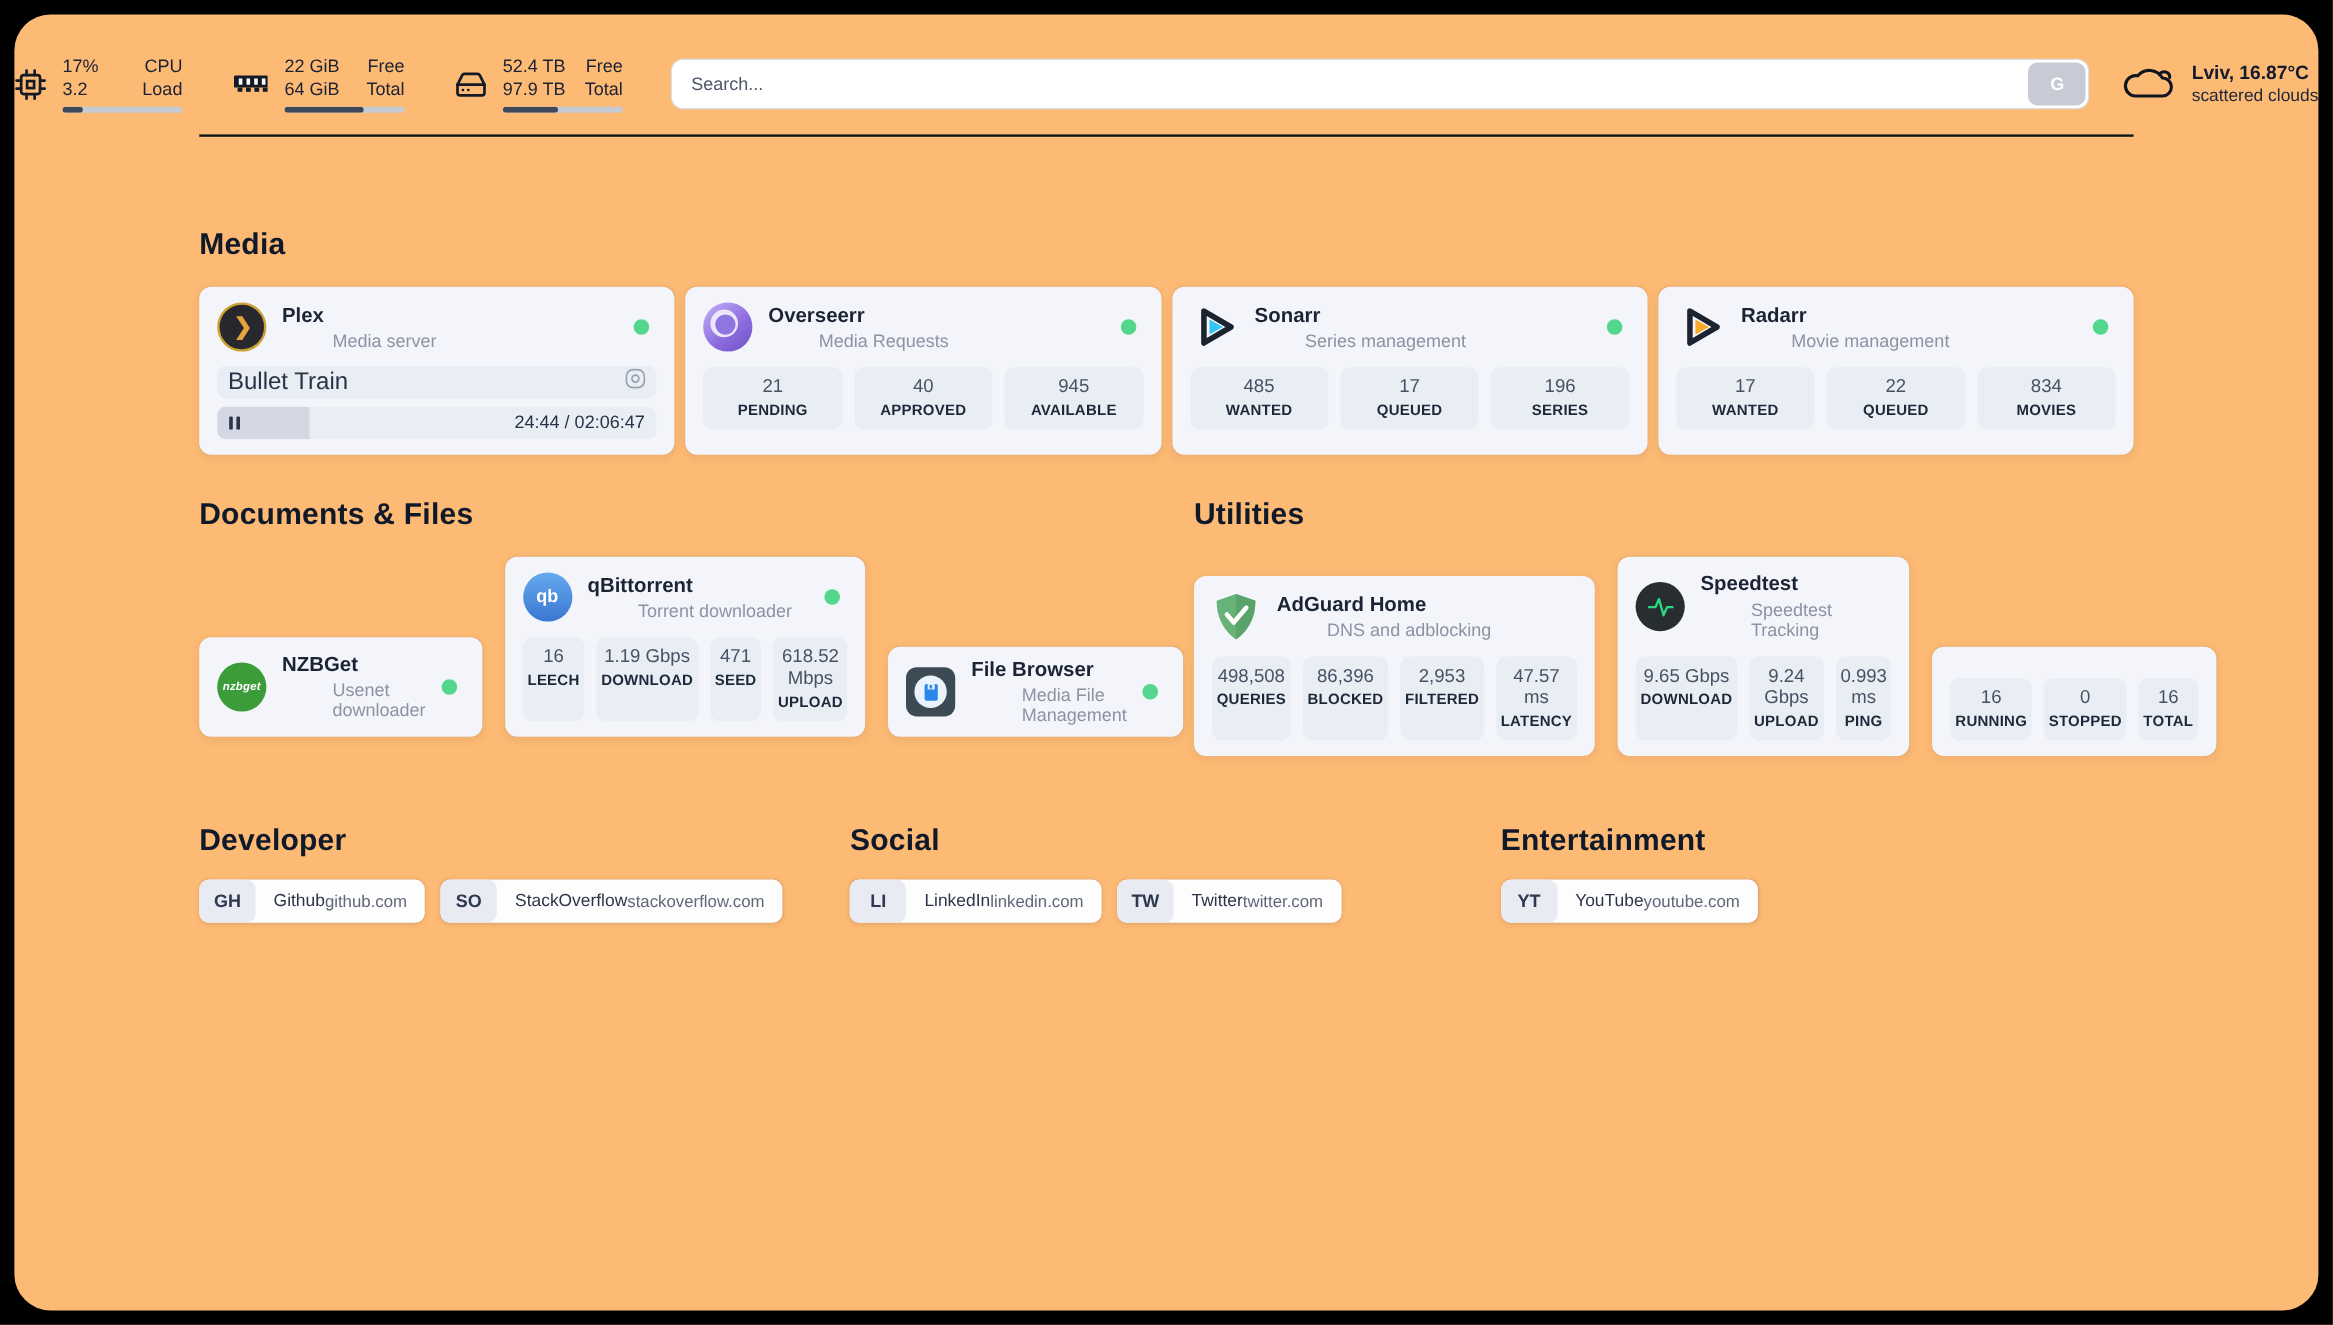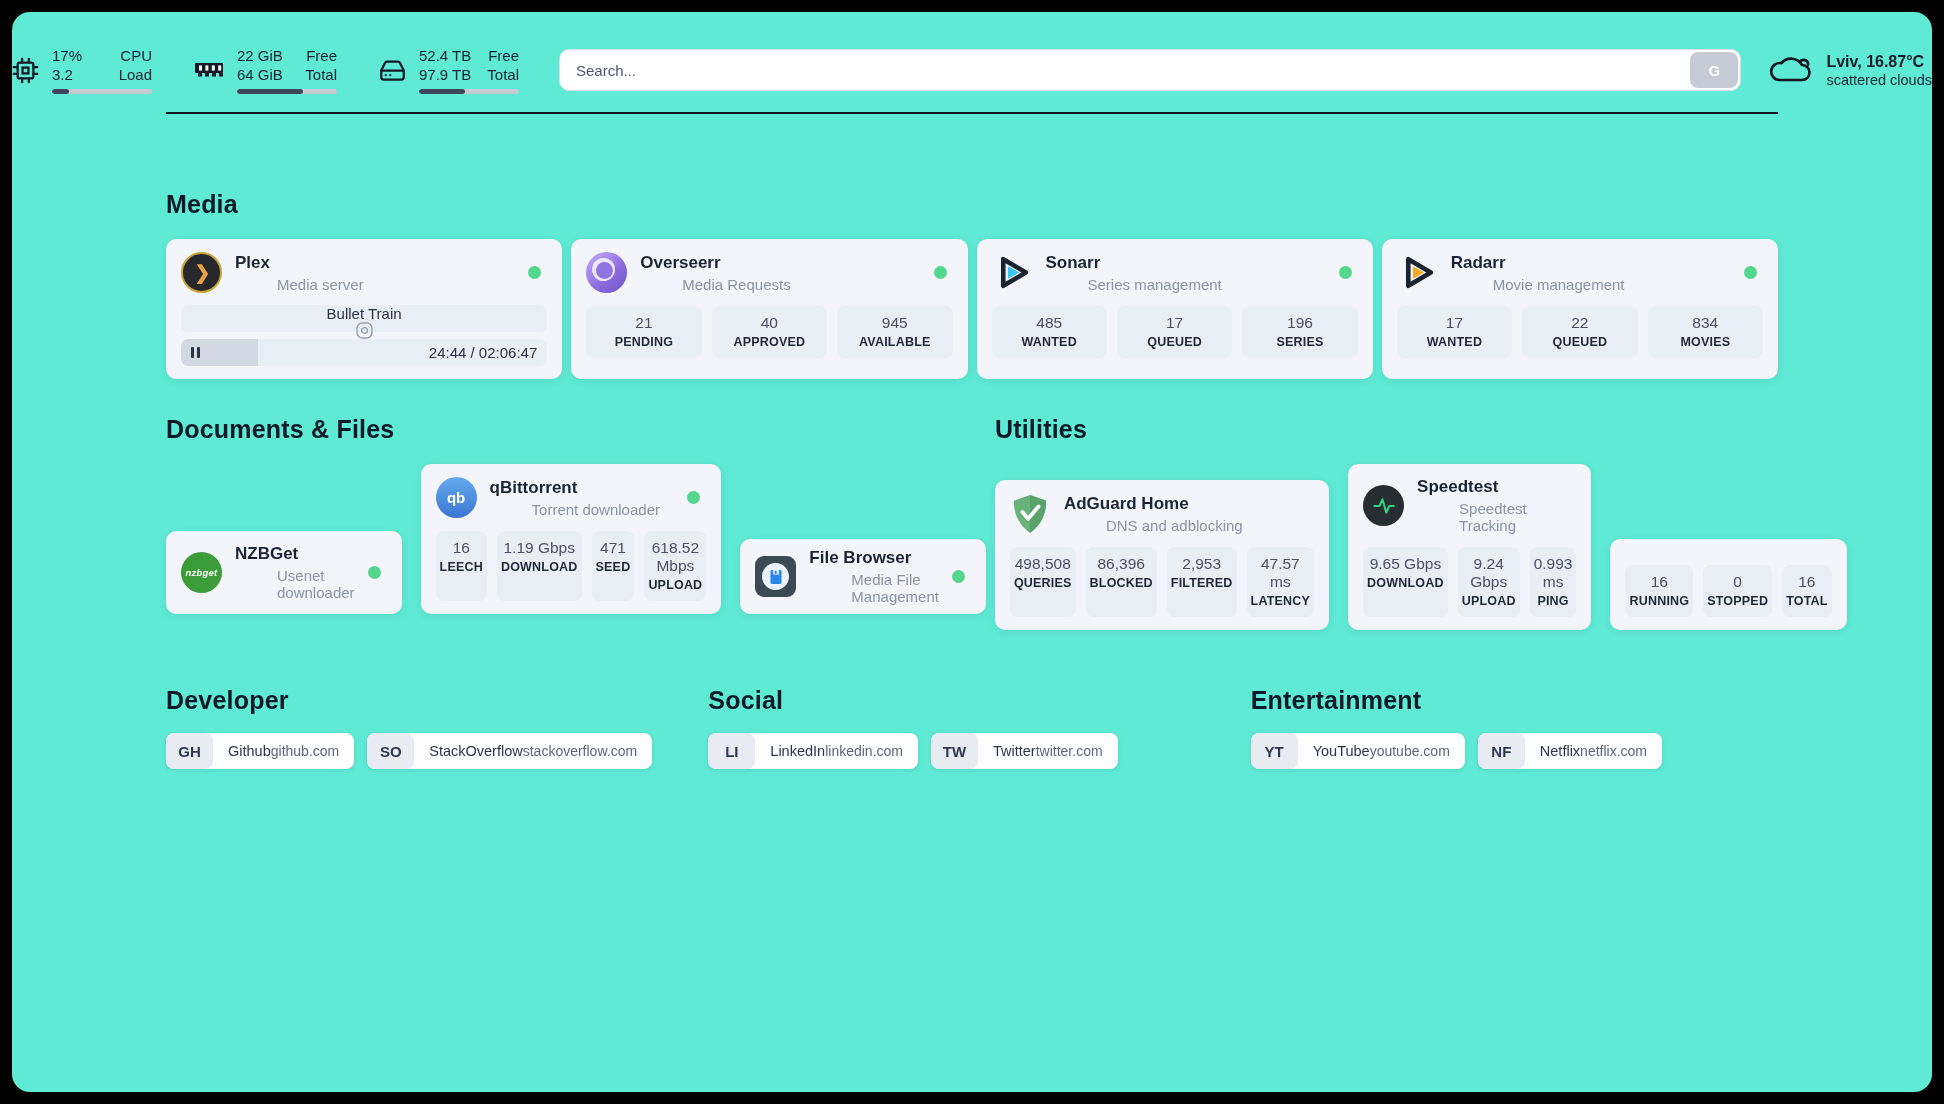--- a/index.html
+++ b/index.html
@@ -5,22 +5,22 @@
   * { box-sizing: border-box; margin: 0; padding: 0; }
   html,body { width:1944px; height:1104px; }
   body {
     background:#000;
     font-family:"Liberation Sans", sans-serif;
     position:relative;
     overflow:hidden;
   }
   .page {
     position:absolute; inset:12px;
-    background:#5eead4;
-    border-radius:18px;
+    background:#fdba74;
+    border-radius:30px;
     overflow:hidden;
   }
   .content { padding:0 154px; }
 
   
   .topbar { display:flex; align-items:center; padding-top:34px; }
   .sysstats { display:flex; gap:42px; align-items:center; }
   .sysstat { display:flex; gap:13px; align-items:center; }
   .sysstat .sicon { display:flex; align-items:center; }
   .sysstat-body { width:100px; }
@@ -72,21 +72,21 @@
   .app-sub  { font-size:15px; color:#8b93a4; margin-top:3px;margin-left:42px; }
   .dot { width:13px; height:13px; border-radius:50%; margin-left:auto; margin-right:6px; flex:0 0 auto; }
 
   .tiles { display:flex; gap:10px; margin-top:13px; }
   .tile { flex:1; background:#e9edf4; border-radius:8px; text-align:center; padding:8px 4px 9px; }
   .tile-value { font-size:15.5px; color:#4a5164; }
   .tile-label { font-size:12.5px; font-weight:700; color:#1f2839; margin-top:3px; letter-spacing:.2px; }
 
   
   .np-row { margin-top:12px; height:27px; background:#e9edf4; border-radius:7px;
-    display:flex; align-items:center; padding:0 9px; font-size:15px; color:#2a3346;flex-direction:column; }
+    display:flex; align-items:center; padding:0 9px; font-size:20px; color:#2a3346; }
   .np-title { flex:1; }
   .np-progress { margin-top:7px; height:27px; background:#e9edf4; border-radius:7px;
     position:relative; overflow:hidden; display:flex; align-items:center; }
   .np-fill { position:absolute; left:0; top:0; bottom:0; background:#d3d8e3; border-radius:7px 0 0 7px; }
   .pause { position:relative; display:flex; gap:3px; margin-left:10px; }
   .pause span { width:3px; height:11px; background:#2c3547; border-radius:1px; }
   .np-time { position:relative; margin-left:auto; padding-right:10px; font-size:15px; color:#2a3346; font-weight:500; }
 
   
   .app-icon { width:41px; height:41px; flex:0 0 auto; display:flex; align-items:center; justify-content:center; }
@@ -555,24 +555,19 @@
       </div>
 
       <div class="bm-col">
         <div class="sec-title">Entertainment</div>
         <div class="bm-list">
           <div class="bm-row">
             <span class="bm-abbr">YT</span>
             <span class="bm-name">YouTube</span>
             <span class="bm-url">youtube.com</span>
           </div>
-          <div class="bm-row">
-            <span class="bm-abbr">NF</span>
-            <span class="bm-name">Netflix</span>
-            <span class="bm-url">netflix.com</span>
-          </div>
 
         </div>
       </div>
 
     </div>
   </div>
 </div>
 
 </body></html>

